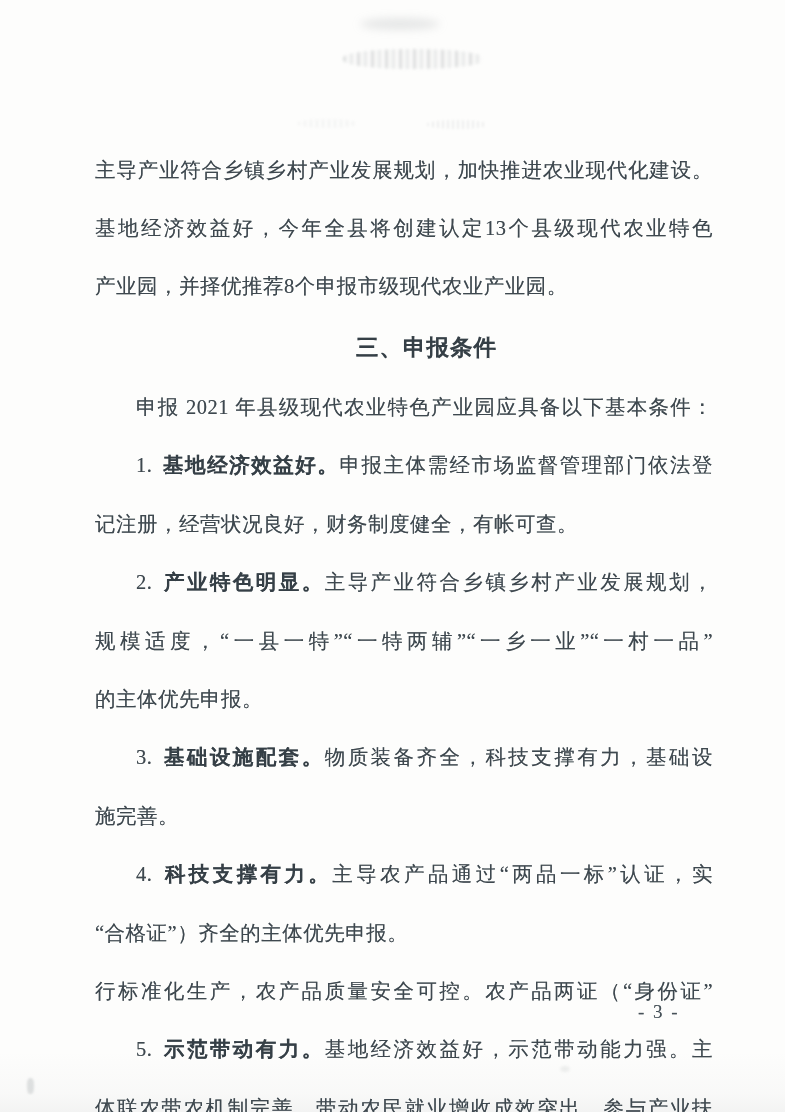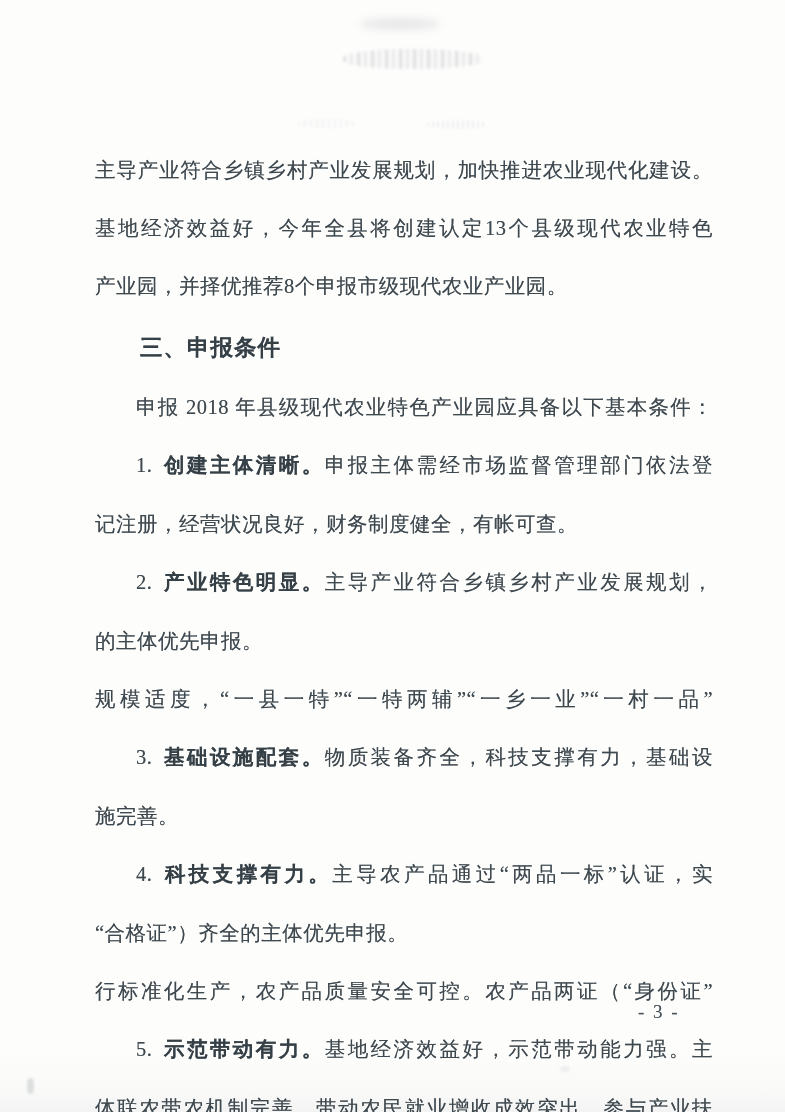--- a/index.html
+++ b/index.html
@@ -66,20 +66,21 @@
     text-align-last: justify;
     text-justify: inter-ideograph;
   }
   .line.indent { text-indent: 2em; }
   .line.heading {
     font-family: "Liberation Sans", sans-serif;
     font-weight: 700;
     font-size: 22.5px;
     color: #353f46;
     letter-spacing: 1px;
+    text-align: center;
   }
   .topic {
     font-weight: 700;
     color: #353f46;
     text-shadow: 0 0 0.6px rgba(53,63,70,0.7);
   }
   .num { margin-right: 4px; }
 
   .page-number {
     position: absolute; left: 638px; top: 1001px;
@@ -102,28 +103,28 @@
 <div class="page-vignette"></div>
 
 <div class="doc-body">
 
   <p class="line fill"><span>主导产业符合乡镇乡村产业发展规划，加快推进农业现代化建设。</span></p>
   <p class="line fill"><span>基地经济效益好，今年全县将创建认定13个县级现代农业特色</span></p>
   <p class="line"><span>产业园，并择优推荐8个申报市级现代农业产业园。</span></p>
 
   <p class="line heading indent"><span>三、申报条件</span></p>
 
-  <p class="line fill indent"><span>申报 2018 年县级现代农业特色产业园应具备以下基本条件：</span></p>
+  <p class="line fill indent"><span>申报 2021 年县级现代农业特色产业园应具备以下基本条件：</span></p>
 
-  <p class="line fill indent"><span class="num">1. </span><span class="topic">创建主体清晰。</span><span>申报主体需经市场监督管理部门依法登</span></p>
+  <p class="line fill indent"><span class="num">1. </span><span class="topic">基地经济效益好。</span><span>申报主体需经市场监督管理部门依法登</span></p>
   <p class="line"><span>记注册，经营状况良好，财务制度健全，有帐可查。</span></p>
 
   <p class="line fill indent"><span class="num">2. </span><span class="topic">产业特色明显。</span><span>主导产业符合乡镇乡村产业发展规划，</span></p>
+  <p class="line fill"><span>规模适度，“一县一特”“一特两辅”“一乡一业”“一村一品”</span></p>
   <p class="line"><span>的主体优先申报。</span></p>
-  <p class="line fill"><span>规模适度，“一县一特”“一特两辅”“一乡一业”“一村一品”</span></p>
 
   <p class="line fill indent"><span class="num">3. </span><span class="topic">基础设施配套。</span><span>物质装备齐全，科技支撑有力，基础设</span></p>
   <p class="line"><span>施完善。</span></p>
 
   <p class="line fill indent"><span class="num">4. </span><span class="topic">科技支撑有力。</span><span>主导农产品通过“两品一标”认证，实</span></p>
   <p class="line"><span>“合格证”）齐全的主体优先申报。</span></p>
   <p class="line fill"><span>行标准化生产，农产品质量安全可控。农产品两证（“身份证”</span></p>
 
   <p class="line fill indent"><span class="num">5. </span><span class="topic">示范带动有力。</span><span>基地经济效益好，示范带动能力强。主</span></p>
   <p class="line fill"><span>体联农带农机制完善，带动农民就业增收成效突出，参与产业扶</span></p>

